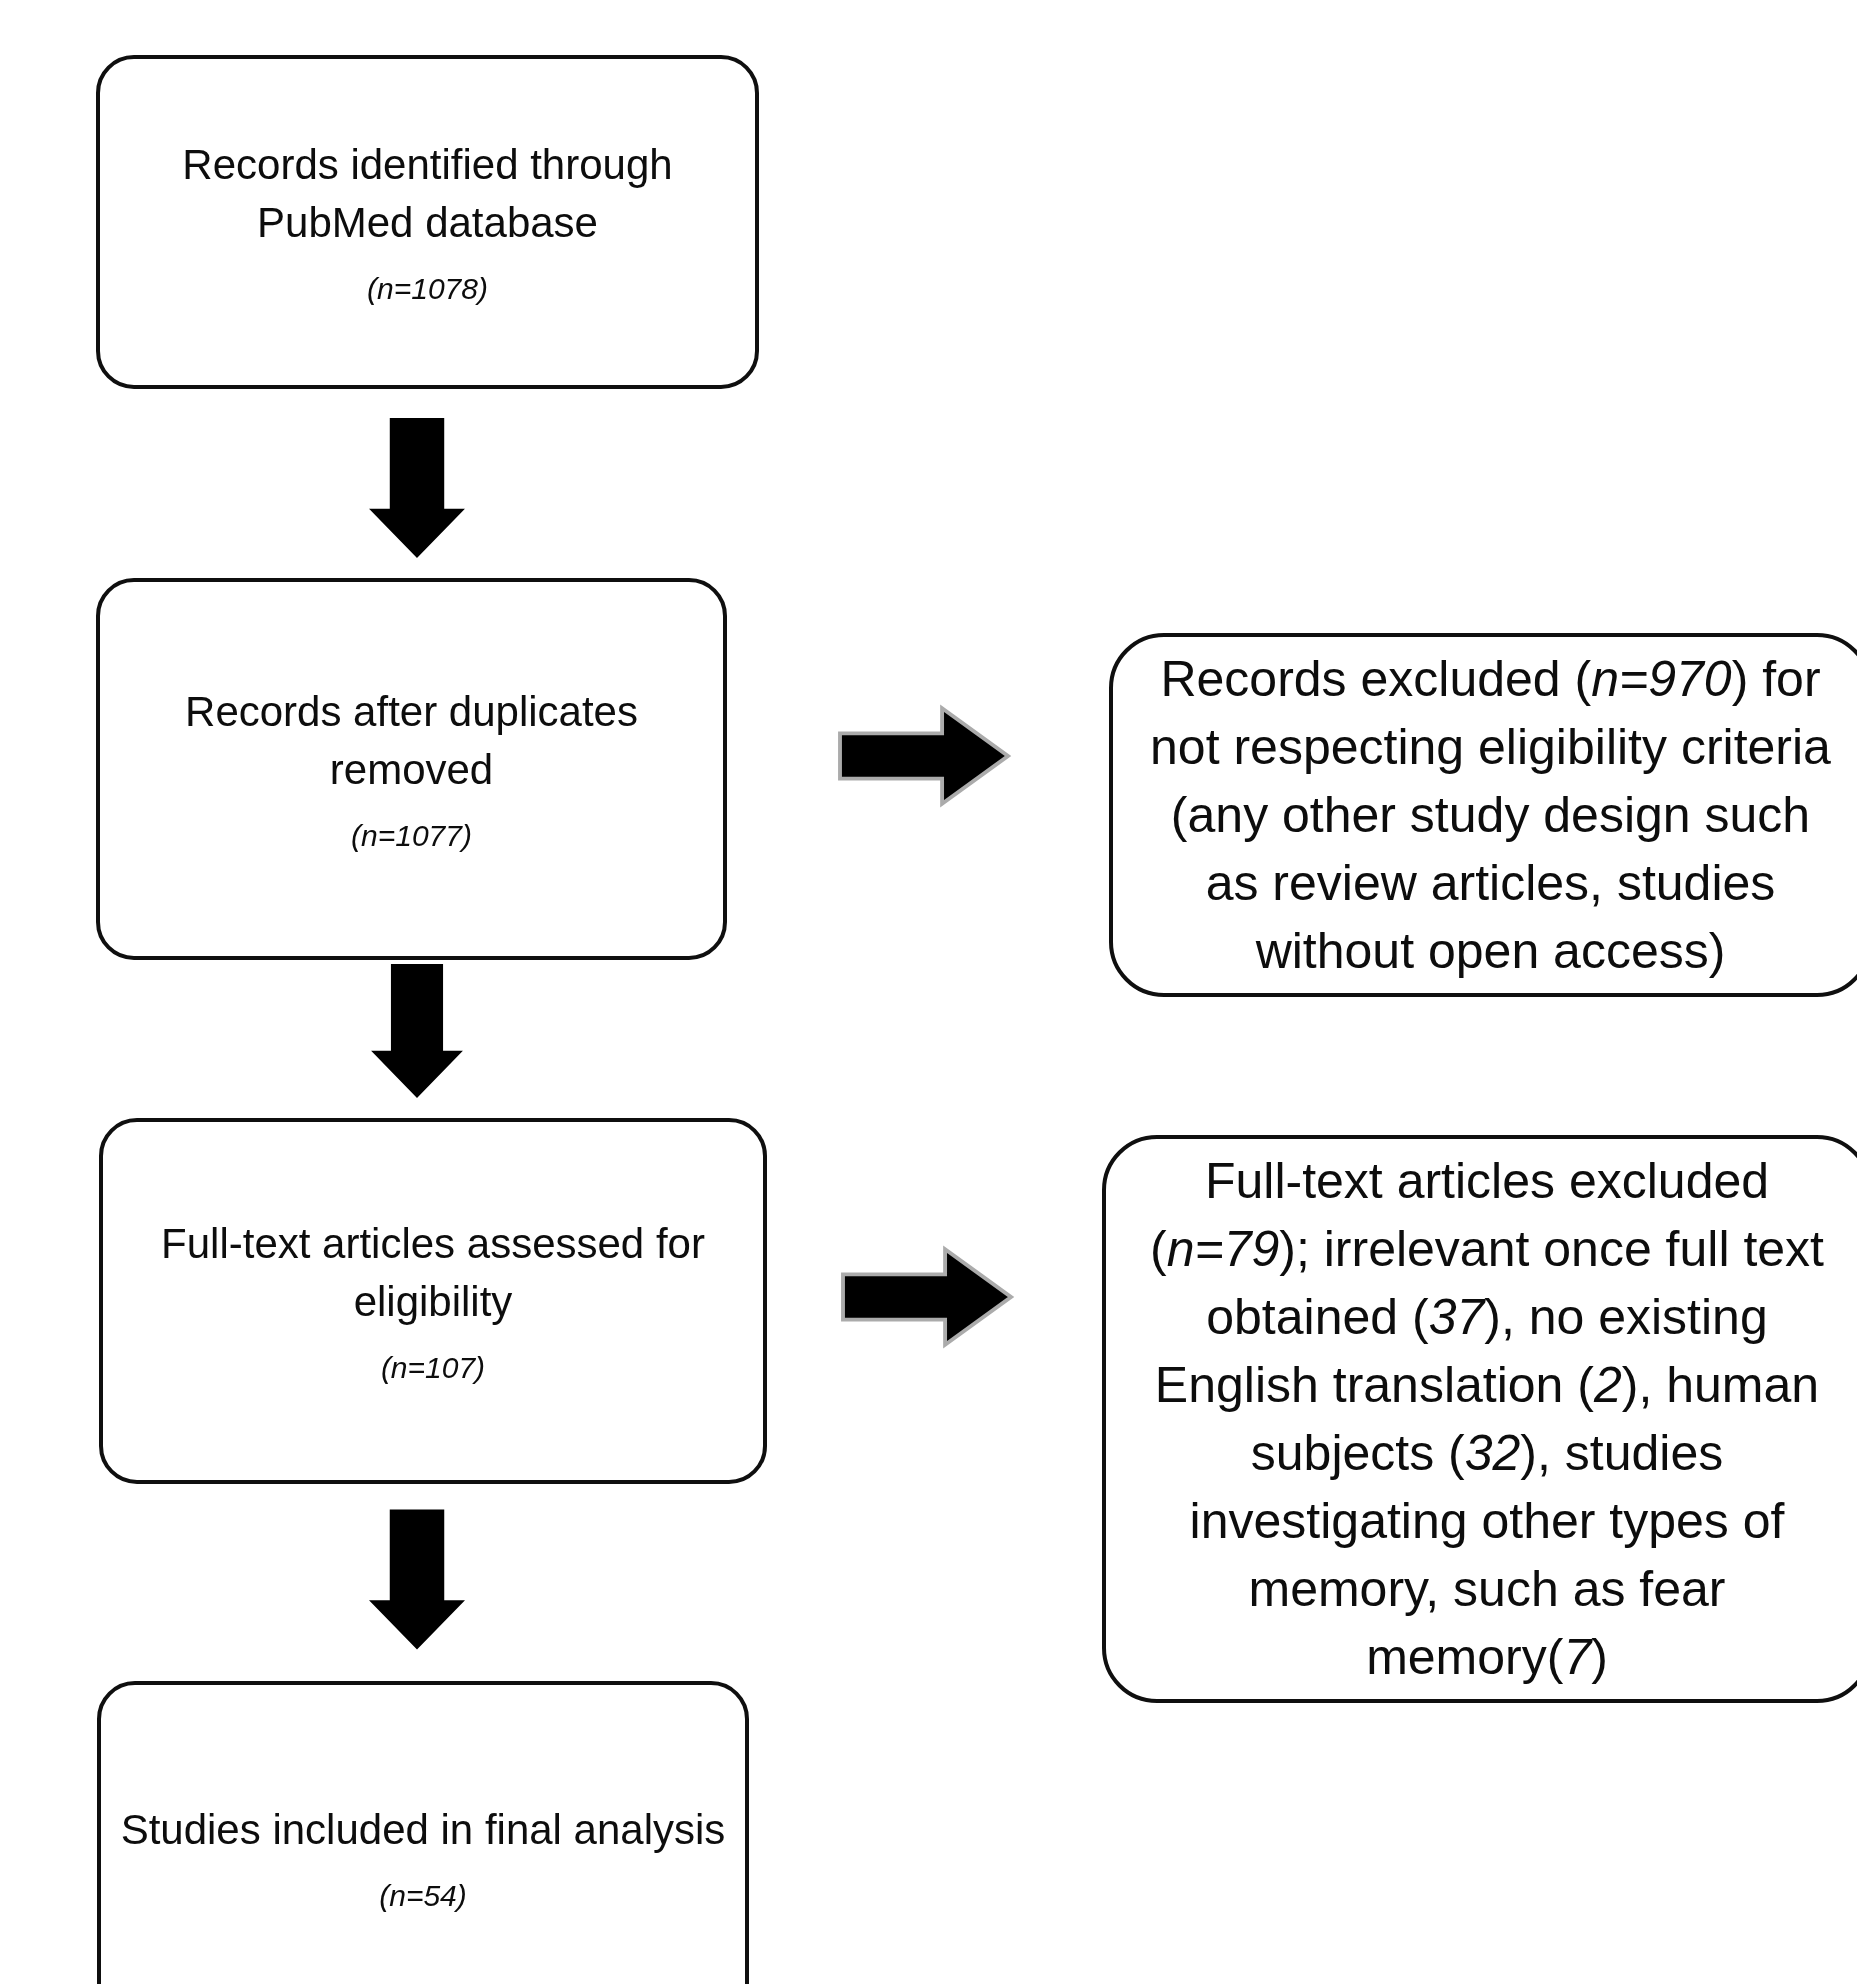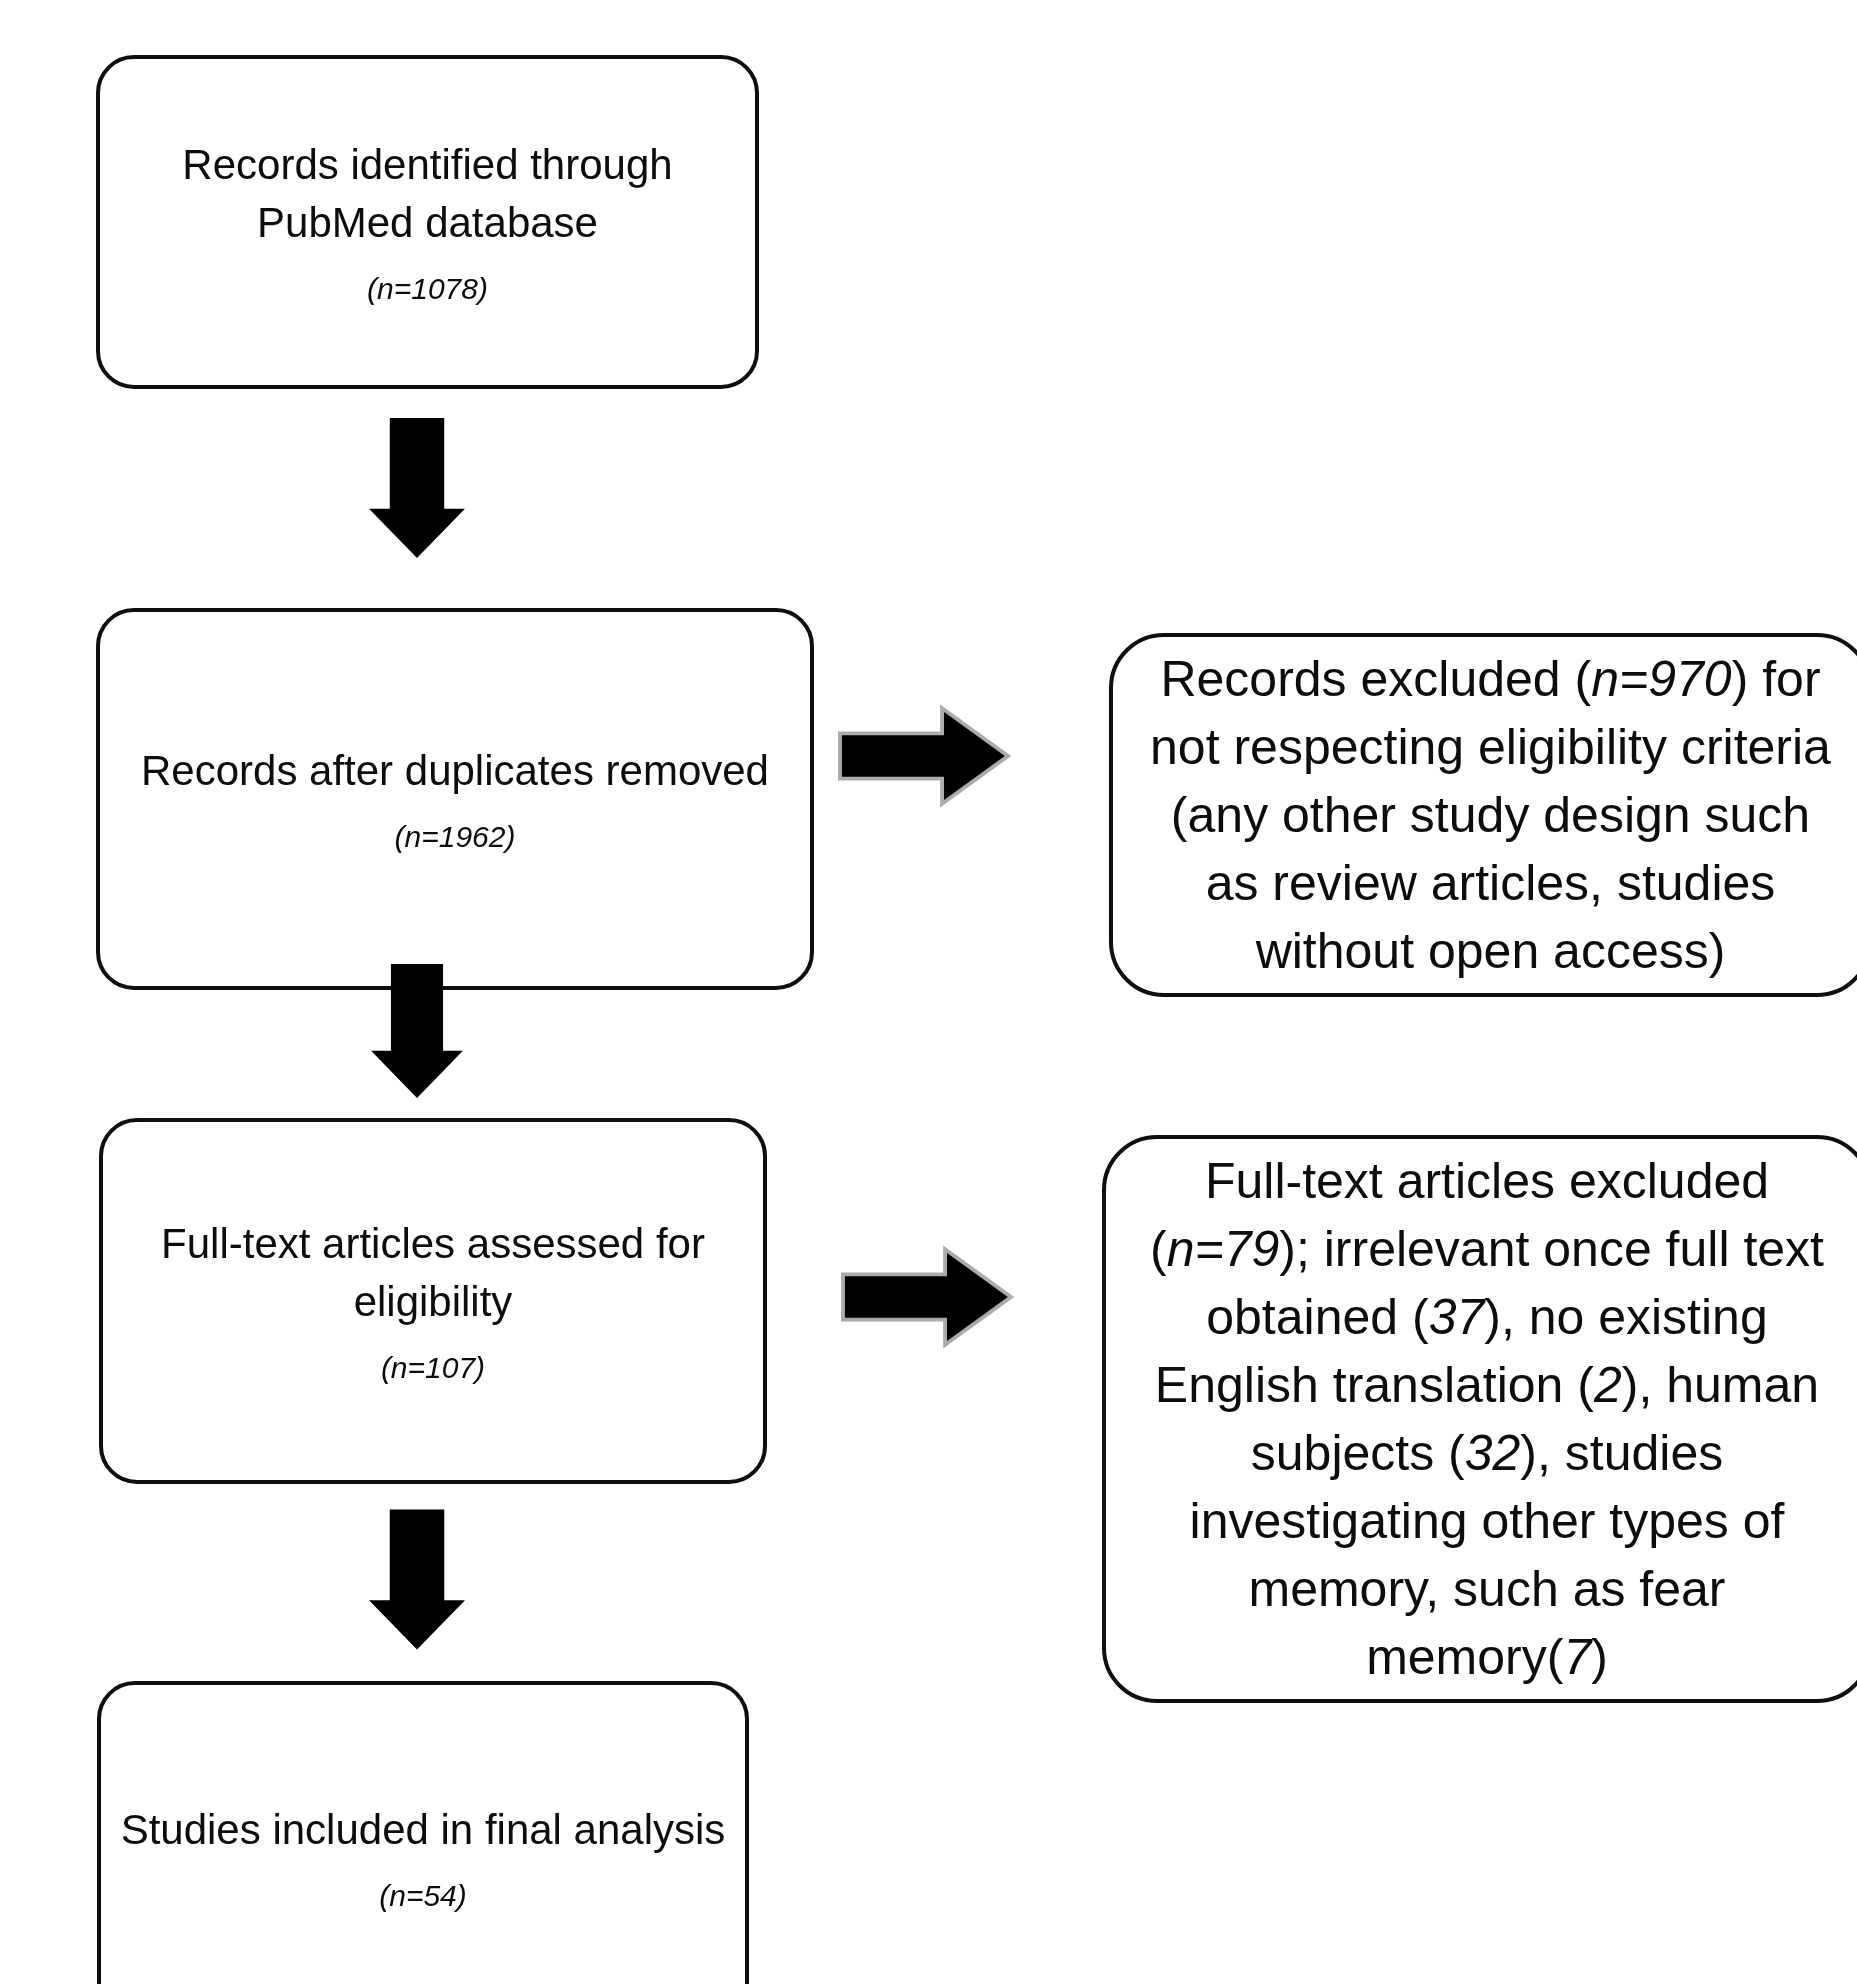--- a/index.html
+++ b/index.html
@@ -41,21 +41,21 @@
     line-height:1.3;
     margin-top:18px;
   }
   .body-text{
     font-size:50px;
     line-height:1.36;
   }
   .it{font-style:italic;}
   .arrow{position:absolute;overflow:visible;}
   #box-identification{left:60px;top:55px;width:663px;height:334px;}
-  #box-dedup{left:60px;top:608px;width:718px;height:382px;}
+  #box-dedup{left:60px;top:578px;width:631px;height:382px;}
   #box-eligibility{left:63px;top:1118px;width:668px;height:366px;}
   #box-included{left:61px;top:1681px;width:652px;height:354px;}
   #box-records-excluded{left:1073px;top:633px;width:763px;height:364px;padding:0 29px;}
   #box-fulltext-excluded{left:1066px;top:1135px;width:770px;height:568px;padding:0 15px;}
   #arrow-down-1{left:333px;top:418px;}
   #arrow-down-2{left:333px;top:964px;}
   #arrow-down-3{left:333px;top:1509px;}
   #arrow-right-1{left:804px;top:708px;}
   #arrow-right-2{left:807px;top:1249px;}
 </style>
@@ -68,21 +68,21 @@
     <p class="title"><span>Records identified through PubMed database</span></p>
     <p class="count"><span class="it">(n=1078)</span></p>
   </div>
 
   <svg class="arrow" id="arrow-down-1" width="96" height="140" viewBox="0 0 148 216" aria-hidden="true">
     <polygon points="32,0 116,0 116,140 148,140 74,216 0,140 32,140" fill="var(--arrow-fill)"></polygon>
   </svg>
 
   <div class="box left-col" id="box-dedup">
     <p class="title"><span>Records after duplicates removed</span></p>
-    <p class="count"><span class="it">(n=1962)</span></p>
+    <p class="count"><span class="it">(n=1077)</span></p>
   </div>
 
   <svg class="arrow" id="arrow-right-1" width="168" height="96" viewBox="0 0 260 148" aria-hidden="true">
     <polygon points="0,39 158,39 158,0 260,74 158,148 158,109 0,109" fill="var(--arrow-fill)" stroke="var(--arrow-outline)" stroke-width="6"></polygon>
   </svg>
 
   <div class="box right-col" id="box-records-excluded">
     <p class="body-text"><span>Records excluded (</span><span class="it">n=970</span><span>) for not respecting eligibility criteria (any other study design such as review articles, studies without open access)</span></p>
   </div>
 

